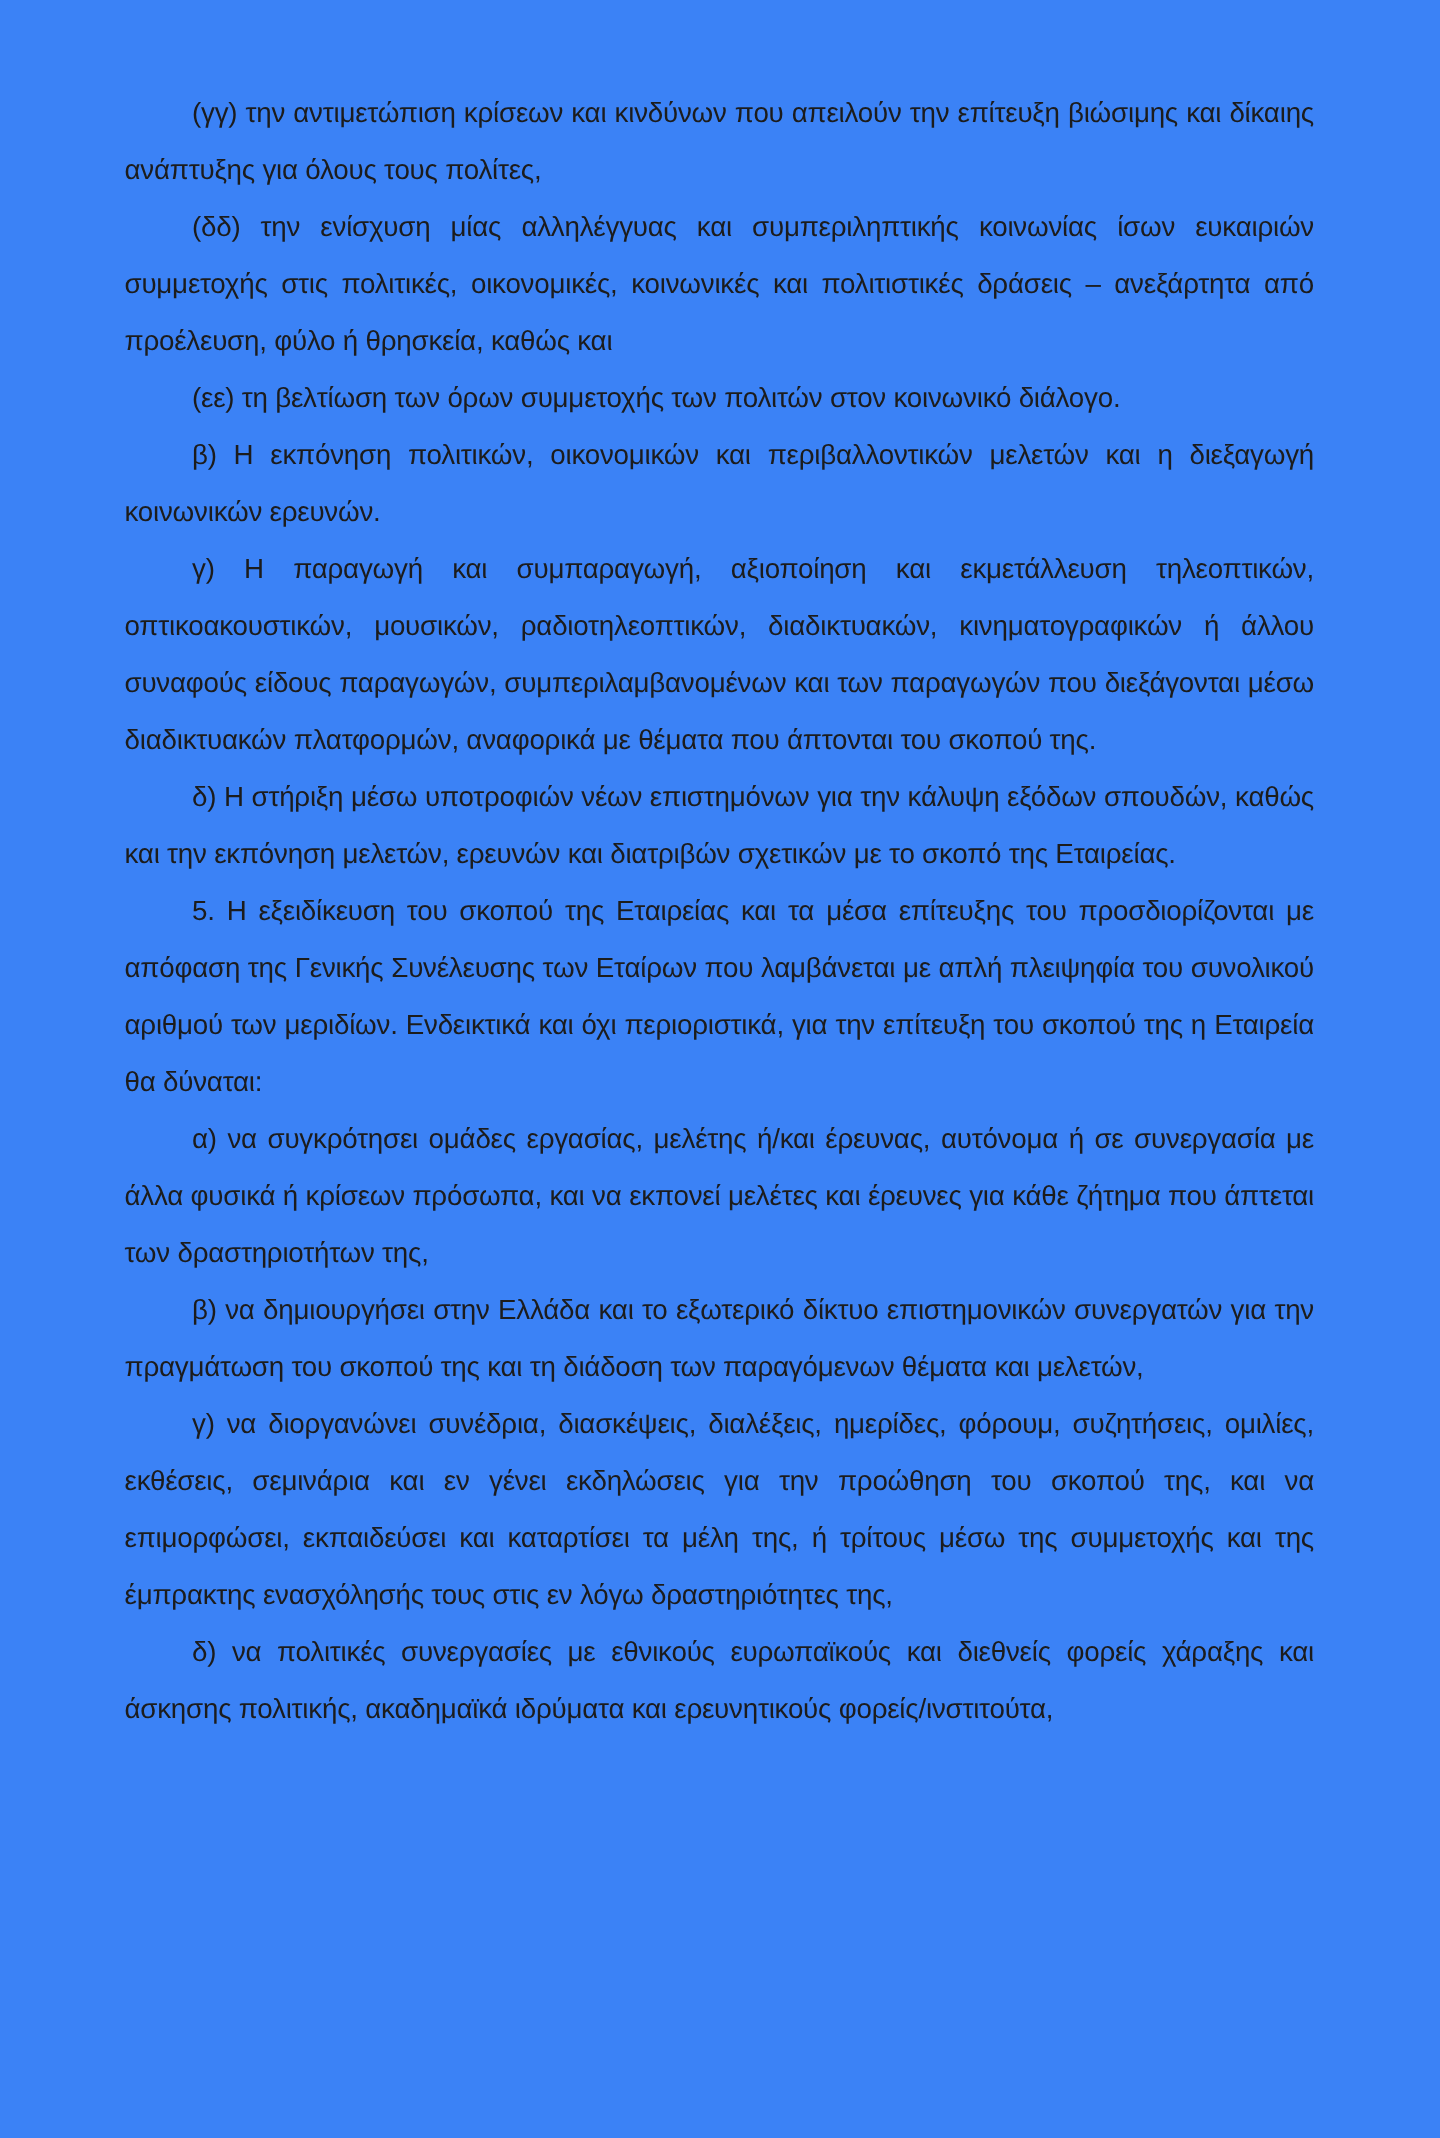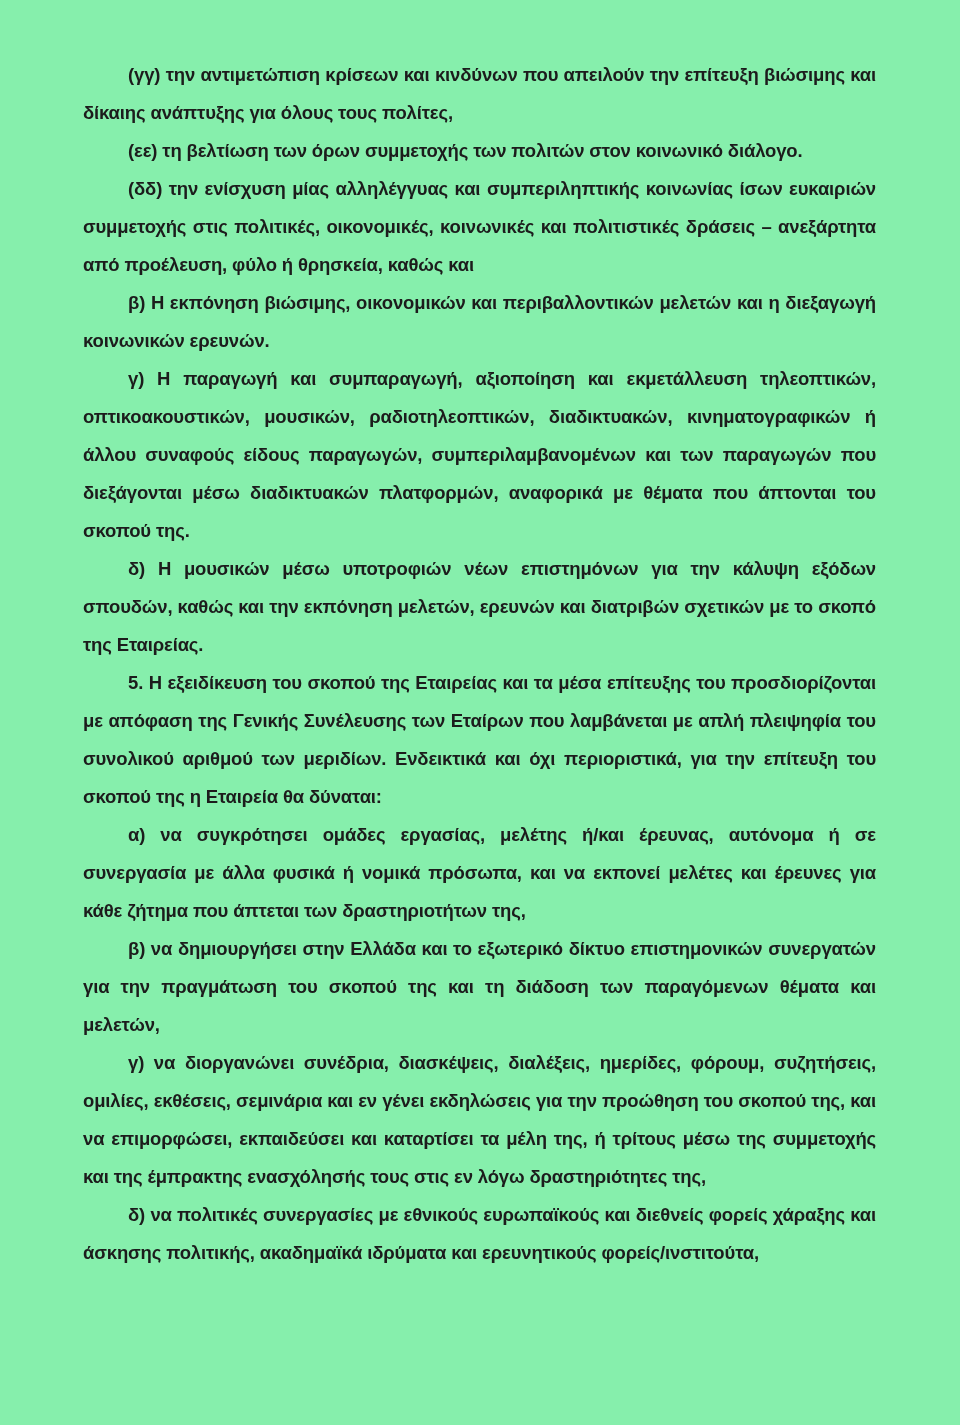--- a/index.html
+++ b/index.html
@@ -10,44 +10,43 @@
   body {
     width: 960px;
     height: 1425px;
     overflow: hidden;
   }
   .page {
     box-sizing: border-box;
     width: 960px;
     height: 1425px;
     padding: 56px 84px 0 83px;
-    background: #86efac;
+    background: #3b82f6;
     font-family: "Liberation Sans", "DejaVu Sans", sans-serif;
     font-size: 18.5px;
     line-height: 38px;
     color: #1c1c1c;
     text-align: justify;
     text-justify: inter-word;
-    font-weight: bold;
   }
   .para {
     margin: 0;
     padding: 0;
     text-indent: 45px;
     letter-spacing: -0.15px;
   }
 </style>
 </head>
 <body>
 
 <div class="page">
   <p class="para">(γγ) την αντιμετώπιση κρίσεων και κινδύνων που απειλούν την επίτευξη βιώσιμης και δίκαιης ανάπτυξης για όλους τους πολίτες,</p>
+  <p class="para">(δδ) την ενίσχυση μίας αλληλέγγυας και συμπεριληπτικής κοινωνίας ίσων ευκαιριών συμμετοχής στις πολιτικές, οικονομικές, κοινωνικές και πολιτιστικές δράσεις – ανεξάρτητα από προέλευση, φύλο ή θρησκεία, καθώς και</p>
   <p class="para">(εε) τη βελτίωση των όρων συμμετοχής των πολιτών στον κοινωνικό διάλογο.</p>
-  <p class="para">(δδ) την ενίσχυση μίας αλληλέγγυας και συμπεριληπτικής κοινωνίας ίσων ευκαιριών συμμετοχής στις πολιτικές, οικονομικές, κοινωνικές και πολιτιστικές δράσεις – ανεξάρτητα από προέλευση, φύλο ή θρησκεία, καθώς και</p>
-  <p class="para">β)  Η εκπόνηση βιώσιμης, οικονομικών και περιβαλλοντικών μελετών και η διεξαγωγή κοινωνικών ερευνών.</p>
+  <p class="para">β)  Η εκπόνηση πολιτικών, οικονομικών και περιβαλλοντικών μελετών και η διεξαγωγή κοινωνικών ερευνών.</p>
   <p class="para">γ) Η παραγωγή και συμπαραγωγή, αξιοποίηση και εκμετάλλευση τηλεοπτικών, οπτικοακουστικών, μουσικών, ραδιοτηλεοπτικών, διαδικτυακών, κινηματογραφικών ή άλλου συναφούς είδους παραγωγών, συμπεριλαμβανομένων και των παραγωγών που διεξάγονται μέσω διαδικτυακών πλατφορμών, αναφορικά με θέματα που άπτονται του σκοπού της.</p>
-  <p class="para">δ) Η μουσικών μέσω υποτροφιών νέων επιστημόνων για την κάλυψη εξόδων σπουδών, καθώς και την εκπόνηση μελετών, ερευνών και διατριβών σχετικών με το σκοπό της Εταιρείας.</p>
+  <p class="para">δ) Η στήριξη μέσω υποτροφιών νέων επιστημόνων για την κάλυψη εξόδων σπουδών, καθώς και την εκπόνηση μελετών, ερευνών και διατριβών σχετικών με το σκοπό της Εταιρείας.</p>
   <p class="para">5.  Η εξειδίκευση του σκοπού της Εταιρείας και τα μέσα επίτευξης του προσδιορίζονται με απόφαση της Γενικής Συνέλευσης των Εταίρων που λαμβάνεται με απλή πλειψηφία του συνολικού αριθμού των μεριδίων. Ενδεικτικά και όχι περιοριστικά, για την επίτευξη του σκοπού της η Εταιρεία θα δύναται:</p>
-  <p class="para">α) να συγκρότησει ομάδες εργασίας, μελέτης ή/και έρευνας, αυτόνομα ή σε συνεργασία με άλλα φυσικά ή νομικά πρόσωπα, και να εκπονεί μελέτες και έρευνες για κάθε ζήτημα που άπτεται των δραστηριοτήτων της,</p>
+  <p class="para">α) να συγκρότησει ομάδες εργασίας, μελέτης ή/και έρευνας, αυτόνομα ή σε συνεργασία με άλλα φυσικά ή κρίσεων πρόσωπα, και να εκπονεί μελέτες και έρευνες για κάθε ζήτημα που άπτεται των δραστηριοτήτων της,</p>
   <p class="para">β) να δημιουργήσει στην Ελλάδα και το εξωτερικό δίκτυο επιστημονικών συνεργατών για την πραγμάτωση του σκοπού της και τη διάδοση των παραγόμενων θέματα και μελετών,</p>
   <p class="para">γ) να διοργανώνει συνέδρια, διασκέψεις, διαλέξεις, ημερίδες, φόρουμ, συζητήσεις, ομιλίες, εκθέσεις, σεμινάρια και εν γένει εκδηλώσεις για την προώθηση του σκοπού της, και να επιμορφώσει, εκπαιδεύσει και καταρτίσει τα μέλη της, ή τρίτους μέσω της συμμετοχής και της έμπρακτης ενασχόλησής τους στις εν λόγω δραστηριότητες της,</p>
   <p class="para">δ) να πολιτικές συνεργασίες με εθνικούς ευρωπαϊκούς και διεθνείς φορείς χάραξης και άσκησης πολιτικής, ακαδημαϊκά ιδρύματα και ερευνητικούς φορείς/ινστιτούτα,</p>
 </div>
 
 </body></html>

